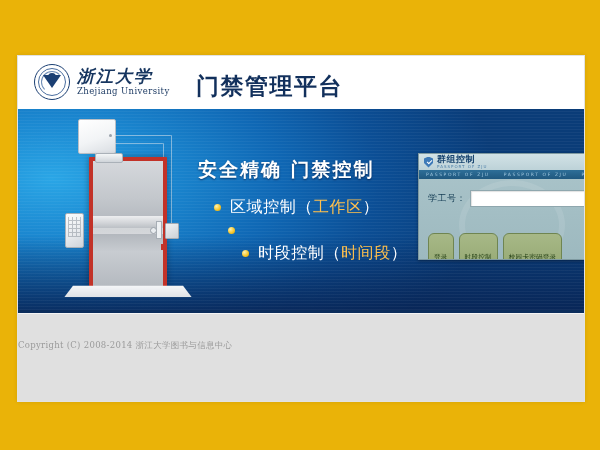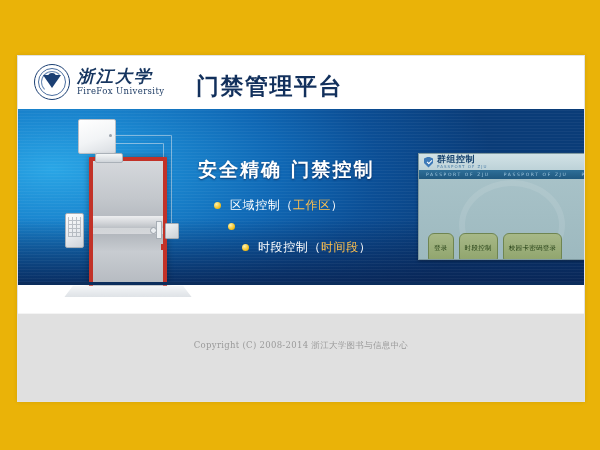--- a/index.html
+++ b/index.html
@@ -56,21 +56,21 @@
   }
   .logo-txt{margin-left:7px;}
   .app-title{
     position:absolute;left:178px;top:15px;
     font-size:23px;font-weight:bold;color:#12305c;letter-spacing:1.5px;
     white-space:nowrap;
   }
 
   
   .banner{
-    position:absolute;left:0;top:53px;width:566px;height:176px;
+    position:absolute;left:0;top:53px;width:566px;height:204px;
     background:
       linear-gradient(180deg,rgba(255,255,255,0.00) 62%,rgba(8,32,78,0.80) 100%),
       radial-gradient(ellipse 78% 115% at 6% 34%, #2aa6e6 0%, #1a86cf 26%, #0f67b4 52%, #0b4e95 74%, #0a3c78 100%);
   }
   .banner .scan{
     position:absolute;left:0;top:0;right:0;bottom:0;
     background:repeating-linear-gradient(0deg,rgba(255,255,255,0.045) 0px,rgba(255,255,255,0.045) 1px,rgba(0,0,0,0) 1px,rgba(0,0,0,0) 3px);
   }
   .banner-bottomline{position:absolute;left:0;bottom:0;width:566px;height:3px;background:#0b2d5c;}
 
@@ -147,21 +147,21 @@
   }
   .bullets{position:absolute;left:196px;top:88px;}
   .blt{display:flex;align-items:center;margin-bottom:9px;white-space:nowrap;}
   .blt.i1{margin-left:0px;}
   .blt.i2{margin-left:14px;}
   .blt.i3{margin-left:28px;}
   .dotm{
     width:7px;height:7px;border-radius:50%;flex:none;margin-right:9px;
     background:radial-gradient(circle at 35% 32%,#fff3b0,#f5c324 60%,#d79d0c 100%);
   }
-  .blt-txt{font-size:12px;color:#ffffff;letter-spacing:.6px;}
+  .blt-txt{font-size:16px;color:#ffffff;letter-spacing:.6px;}
   .blt-hl{color:#ffc04d;}
 
   
   .login{
     position:absolute;left:400px;top:44px;width:175px;height:105px;
     background:linear-gradient(180deg,#b8ccd2 0%,#a9c3c9 12%,#9db9bf 100%);
     border:1px solid #7f9aa1;
     box-shadow:0 1px 3px rgba(0,0,0,.35);
     overflow:hidden;
   }
@@ -196,55 +196,55 @@
   .frow{position:absolute;display:flex;align-items:center;}
   .r1{left:9px;top:36px;}
   .r2{left:9px;top:56px;}
   .flabel{font-size:9px;color:#123a52;width:42px;letter-spacing:.5px;}
   .finput{
     width:112px;height:13px;background:#ffffff;border:1px solid #8fa7ae;
     box-shadow:inset 1px 1px 1px rgba(0,0,0,.12);
   }
   .btnrow{position:absolute;left:9px;top:79px;display:flex;gap:5px;}
   .lbtn{
-    height:13px;padding:8px 5px;display:flex;align-items:center;justify-content:center;
+    height:13px;padding:17px 5px;display:flex;align-items:center;justify-content:center;
     background:linear-gradient(180deg,#a7b887,#8ea36b);
     border:1px solid #6f8551;border-radius:6px;
     color:#1e3a10;font-size:6.5px;letter-spacing:.3px;white-space:nowrap;
   }
 
   
   .footer{
     position:absolute;left:0;top:257px;width:566px;height:88px;
     background:#e0e0e0;
     border-top:1px solid #f4f4f4;
   }
   .f-line{
-    position:absolute;width:566px;text-align:center;
+    position:absolute;width:566px;
     font-family:"DejaVu Serif","Liberation Serif",serif;
     color:#9a9a9a;
   }
   .f1{top:26px;font-size:8.5px;letter-spacing:.3px;}
   .f2{top:49px;font-size:9.5px;font-weight:bold;letter-spacing:.3px;}
 </style>
 </head>
 <body>
 
 <div id="shot">
   <div class="page">
 
     <div class="header">
       <div class="logo-wrap">
         <div class="seal">
           <div class="seal-arc"></div>
           <div class="seal-bird"></div>
         </div>
         <div class="logo-txt">
           <div class="zju-cn">浙江大学</div>
-          <div class="zju-en">FireFox University</div>
+          <div class="zju-en">Zhejiang University</div>
         </div>
       </div>
       <div class="app-title">门禁管理平台</div>
     </div>
 
     <div class="banner">
       <div class="scan"></div>
 
       <div class="illus">
         <div class="ctrlbox">
@@ -296,20 +296,24 @@
             <span class="lh-en" style="display:block">PASSPORT OF ZJU</span>
           </span>
         </div>
         <div class="login-strip">
           <span class="strip-item">PASSPORT OF ZJU</span>
           <span class="strip-item">PASSPORT OF ZJU</span>
           <span class="strip-item">PASSPORT OF ZJU</span>
         </div>
         <div class="login-wm"></div>
 
+        <div class="frow r1">
+          <span class="flabel">学工号：</span>
+          <input class="finput" type="text" placeholder="" style="">
+        </div>
 
         <div class="btnrow">
           <div class="lbtn">登录</div>
           <div class="lbtn">时段控制</div>
           <div class="lbtn">校园卡密码登录</div>
         </div>
       </div>
 
       <div class="banner-bottomline"></div>
     </div>

